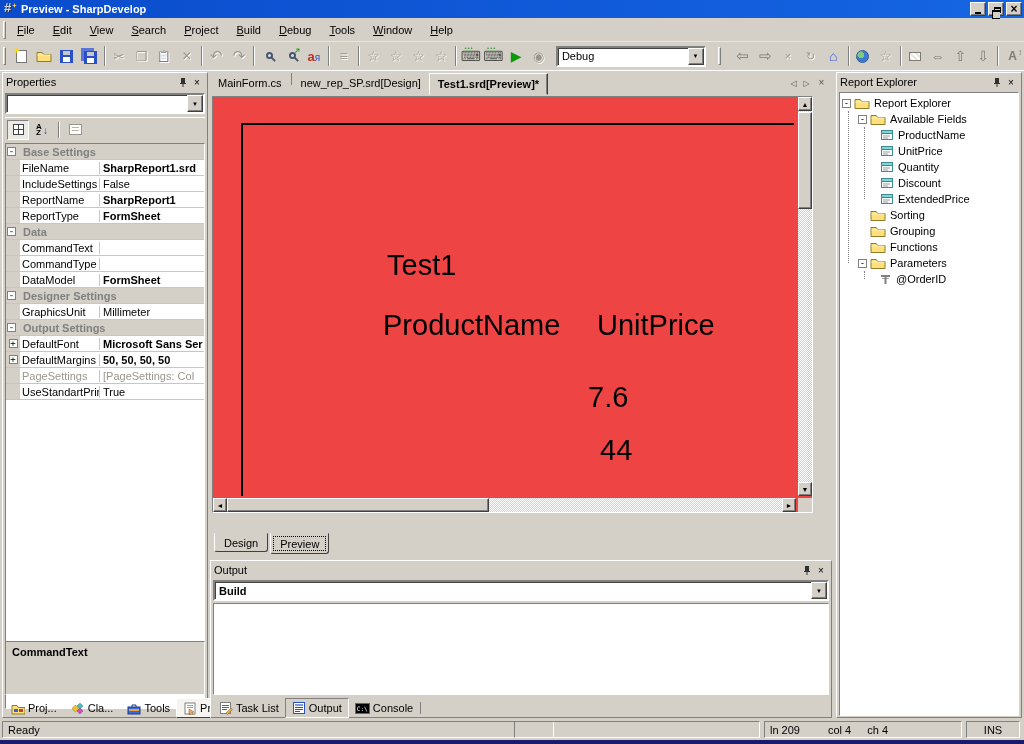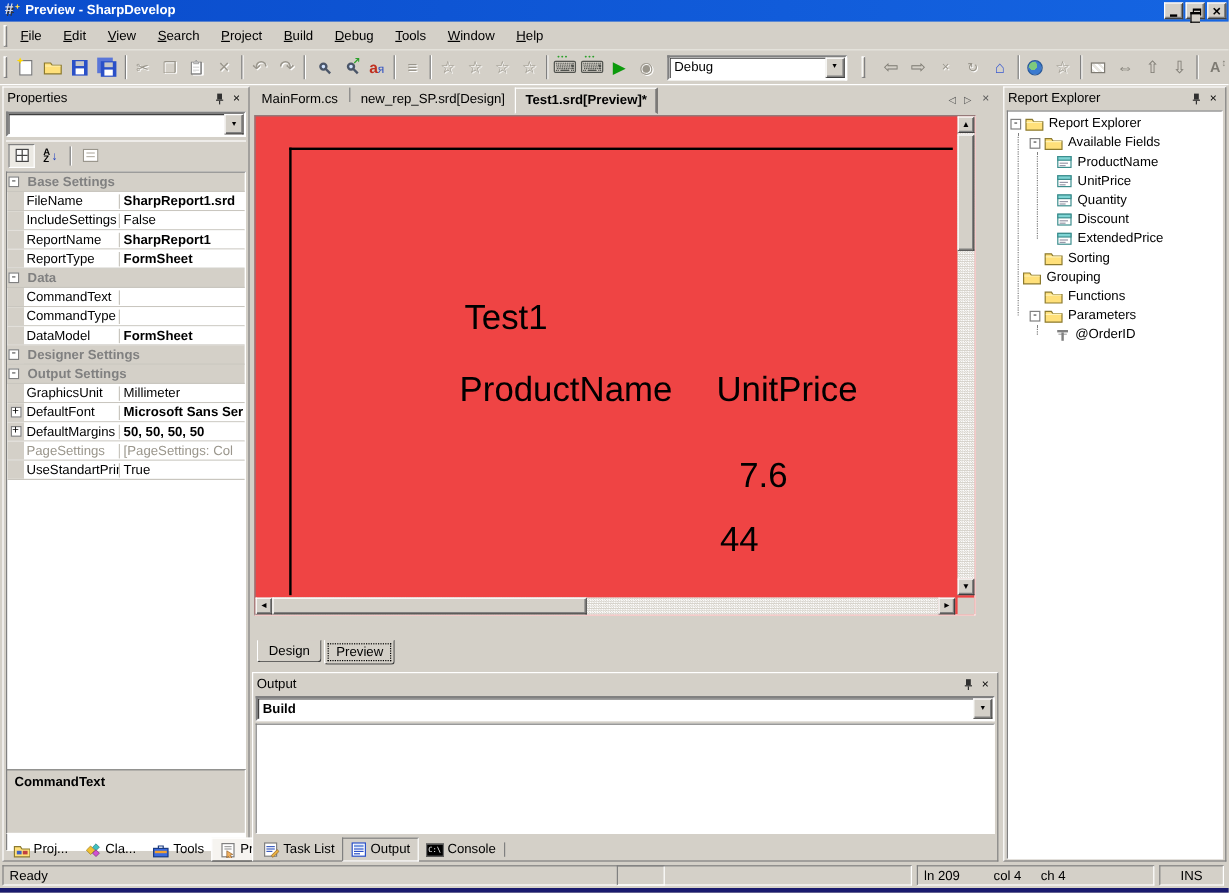--- a/index.html
+++ b/index.html
@@ -404,32 +404,32 @@
         <span class="pgut"></span>
         <span class="pname">DataModel</span>
         <span class="pval b">FormSheet</span>
       </div>
     <div class="prow cat">
         <span class="pgut">
           <span class="xbox minus"></span>
         </span>
         <span class="pval">Designer Settings</span>
       </div>
+    <div class="prow">
+        <span class="pgut"></span>
+        <span class="pname">GraphicsUnit</span>
+        <span class="pval">Millimeter</span>
+      </div>
     <div class="prow cat">
         <span class="pgut">
           <span class="xbox minus"></span>
         </span>
         <span class="pval">Output Settings</span>
       </div>
     <div class="prow">
-        <span class="pgut"></span>
-        <span class="pname">GraphicsUnit</span>
-        <span class="pval">Millimeter</span>
-      </div>
-    <div class="prow">
         <span class="pgut">
           <span class="xbox plus"></span>
         </span>
         <span class="pname">DefaultFont</span>
         <span class="pval b">Microsoft Sans Ser</span>
       </div>
     <div class="prow">
         <span class="pgut">
           <span class="xbox plus"></span>
         </span>
@@ -498,21 +498,21 @@
 </div>
 
 <div class="abs in2" style="left:212px;top:96px;width:601px;height:417px;background:#ef4444">
 
   <div class="abs" style="left:28px;top:26px;width:553px;height:2px;background:#000"></div>
   <div class="abs" style="left:28px;top:26px;width:2px;height:373px;background:#000"></div>
 
   <div class="rpt" style="left:174px;top:152px">Test1</div>
   <div class="rpt" style="left:170px;top:212px">ProductName</div>
   <div class="rpt" style="left:384px;top:212px">UnitPrice</div>
-  <div class="rpt" style="left:403px;top:284px">7.6</div>
+  <div class="rpt" style="left:375px;top:284px">7.6</div>
   <div class="rpt" style="left:387px;top:337px">44</div>
 
   <div class="abs" style="right:0;top:0;width:14px;height:399px">
     <div class="sbtn abs" style="left:0;top:0;width:14px;height:14px">▲</div>
     <div class="track abs" style="left:0;top:14px;width:14px;height:371px"></div>
     <div class="thumb abs" style="left:0;top:15px;width:14px;height:97px"></div>
     <div class="sbtn abs" style="left:0;bottom:0;width:14px;height:14px">▼</div>
   </div>
 
   <div class="abs" style="left:0;bottom:0;height:14px;width:583px">
@@ -627,21 +627,21 @@
         </svg>
         <span class="tl">ExtendedPrice</span>
       </div>
     <div class="trow" style="padding-left:18px">
         <span class="spacer"></span>
         <svg class="ticon" width="16" height="14">
           <use href="#i-folder"></use>
         </svg>
         <span class="tl">Sorting</span>
       </div>
-    <div class="trow" style="">
+    <div class="trow" style="padding-left:18px">
         <span class="spacer"></span>
         <svg class="ticon" width="16" height="14">
           <use href="#i-folder"></use>
         </svg>
         <span class="tl">Grouping</span>
       </div>
     <div class="trow" style="padding-left:18px">
         <span class="spacer"></span>
         <svg class="ticon" width="16" height="14">
           <use href="#i-folder"></use>

